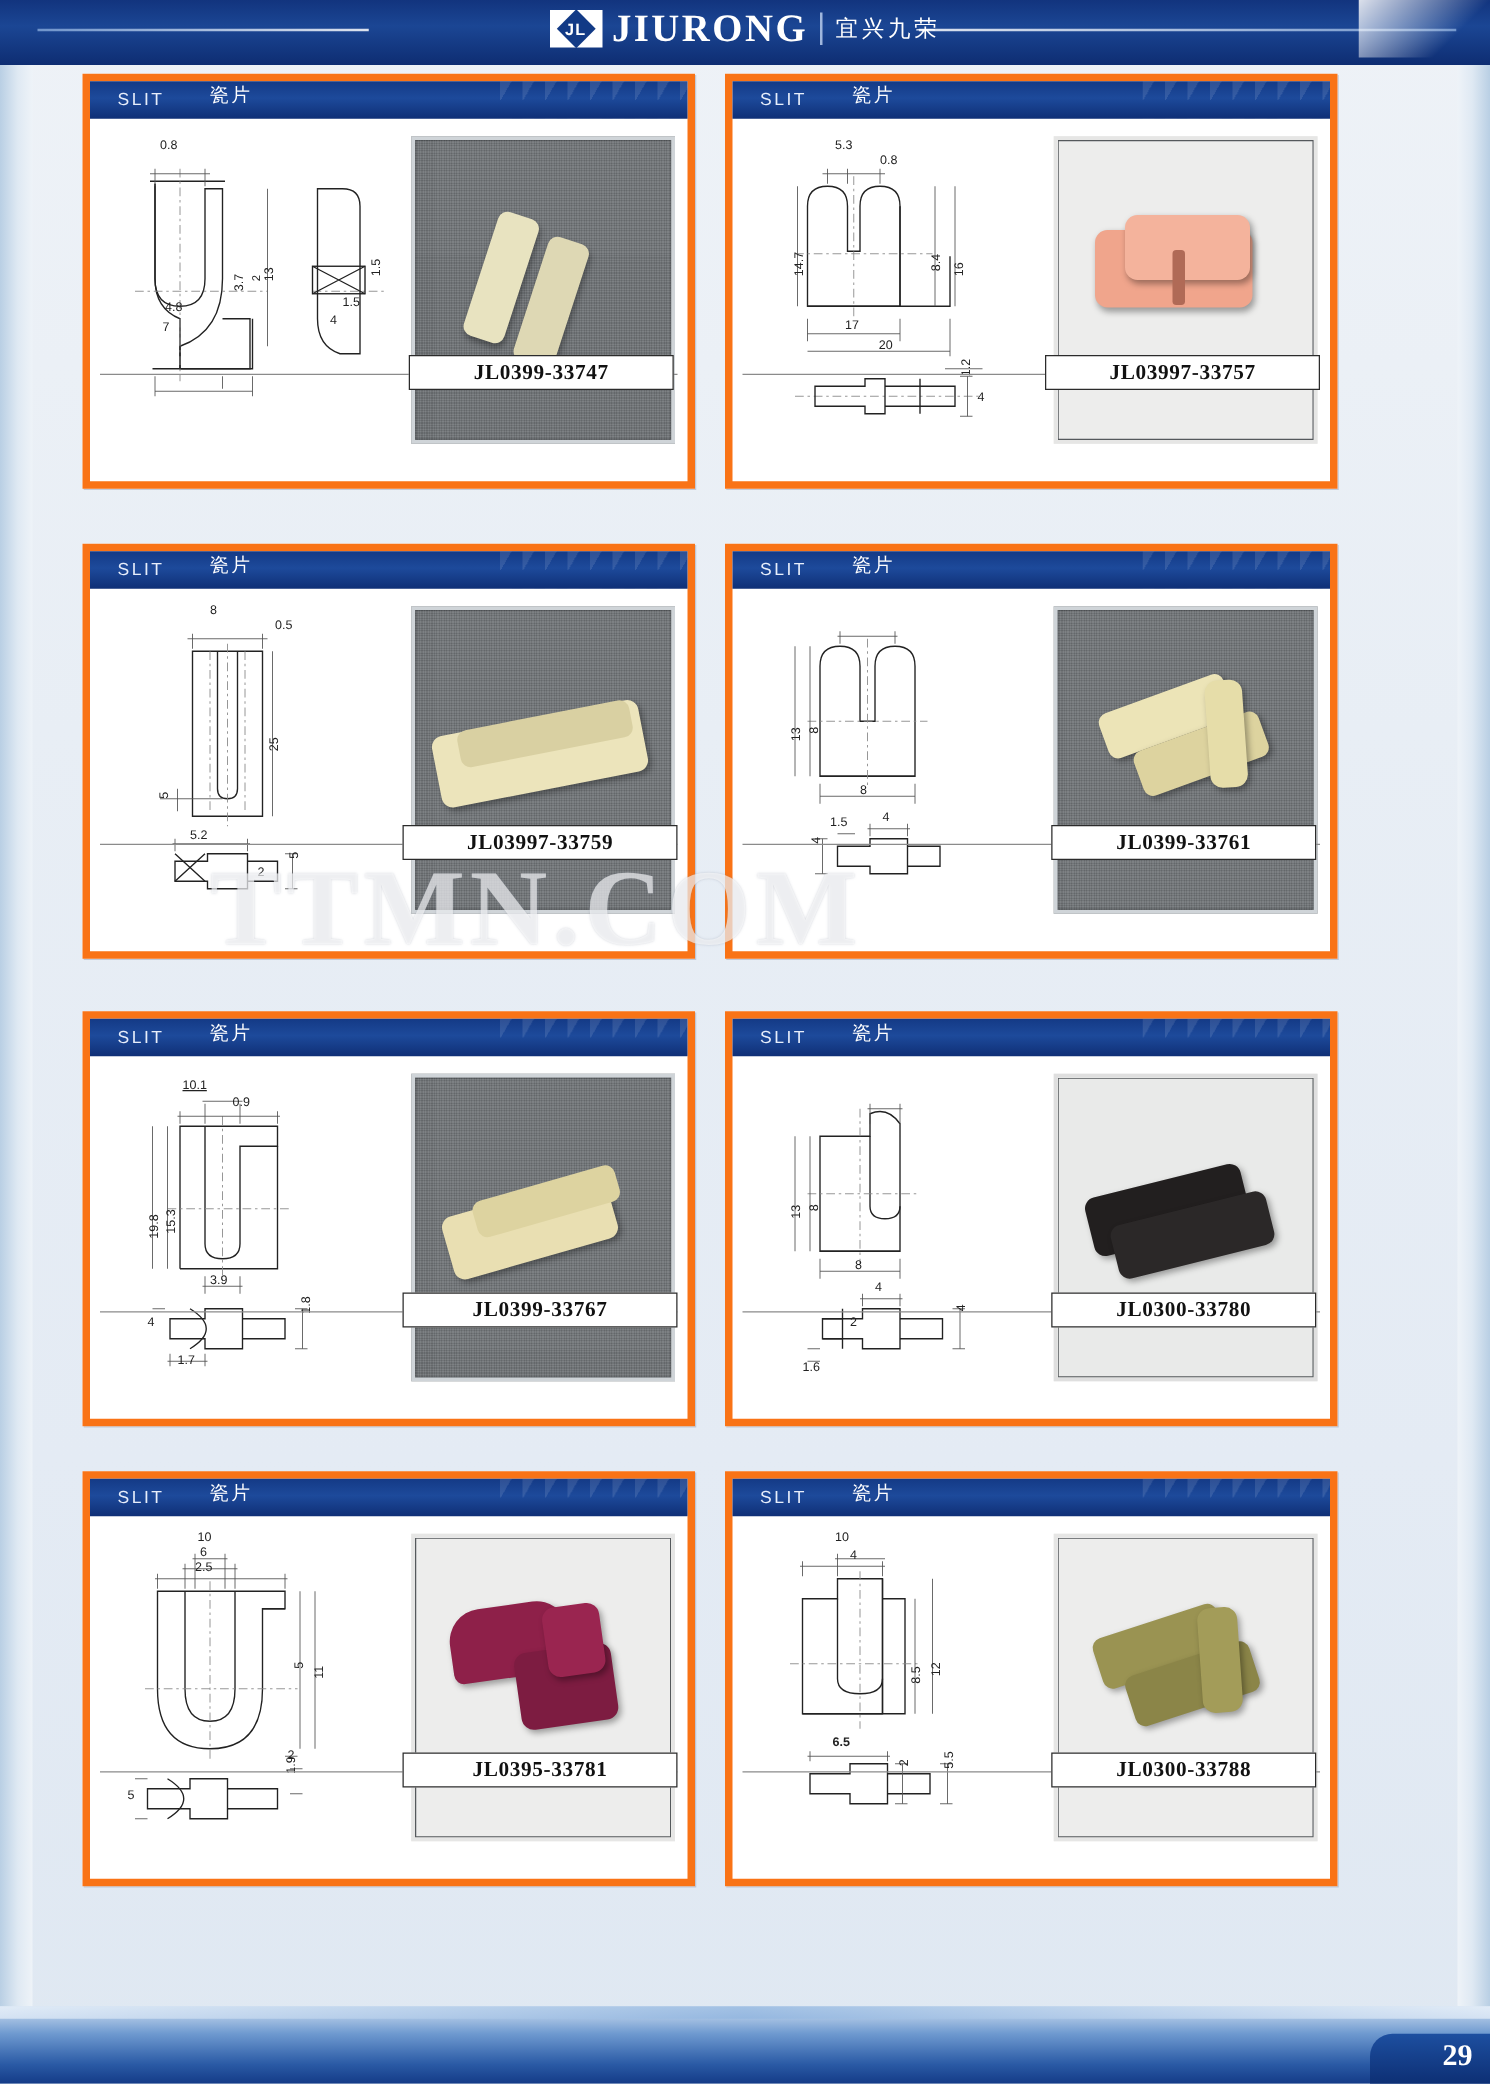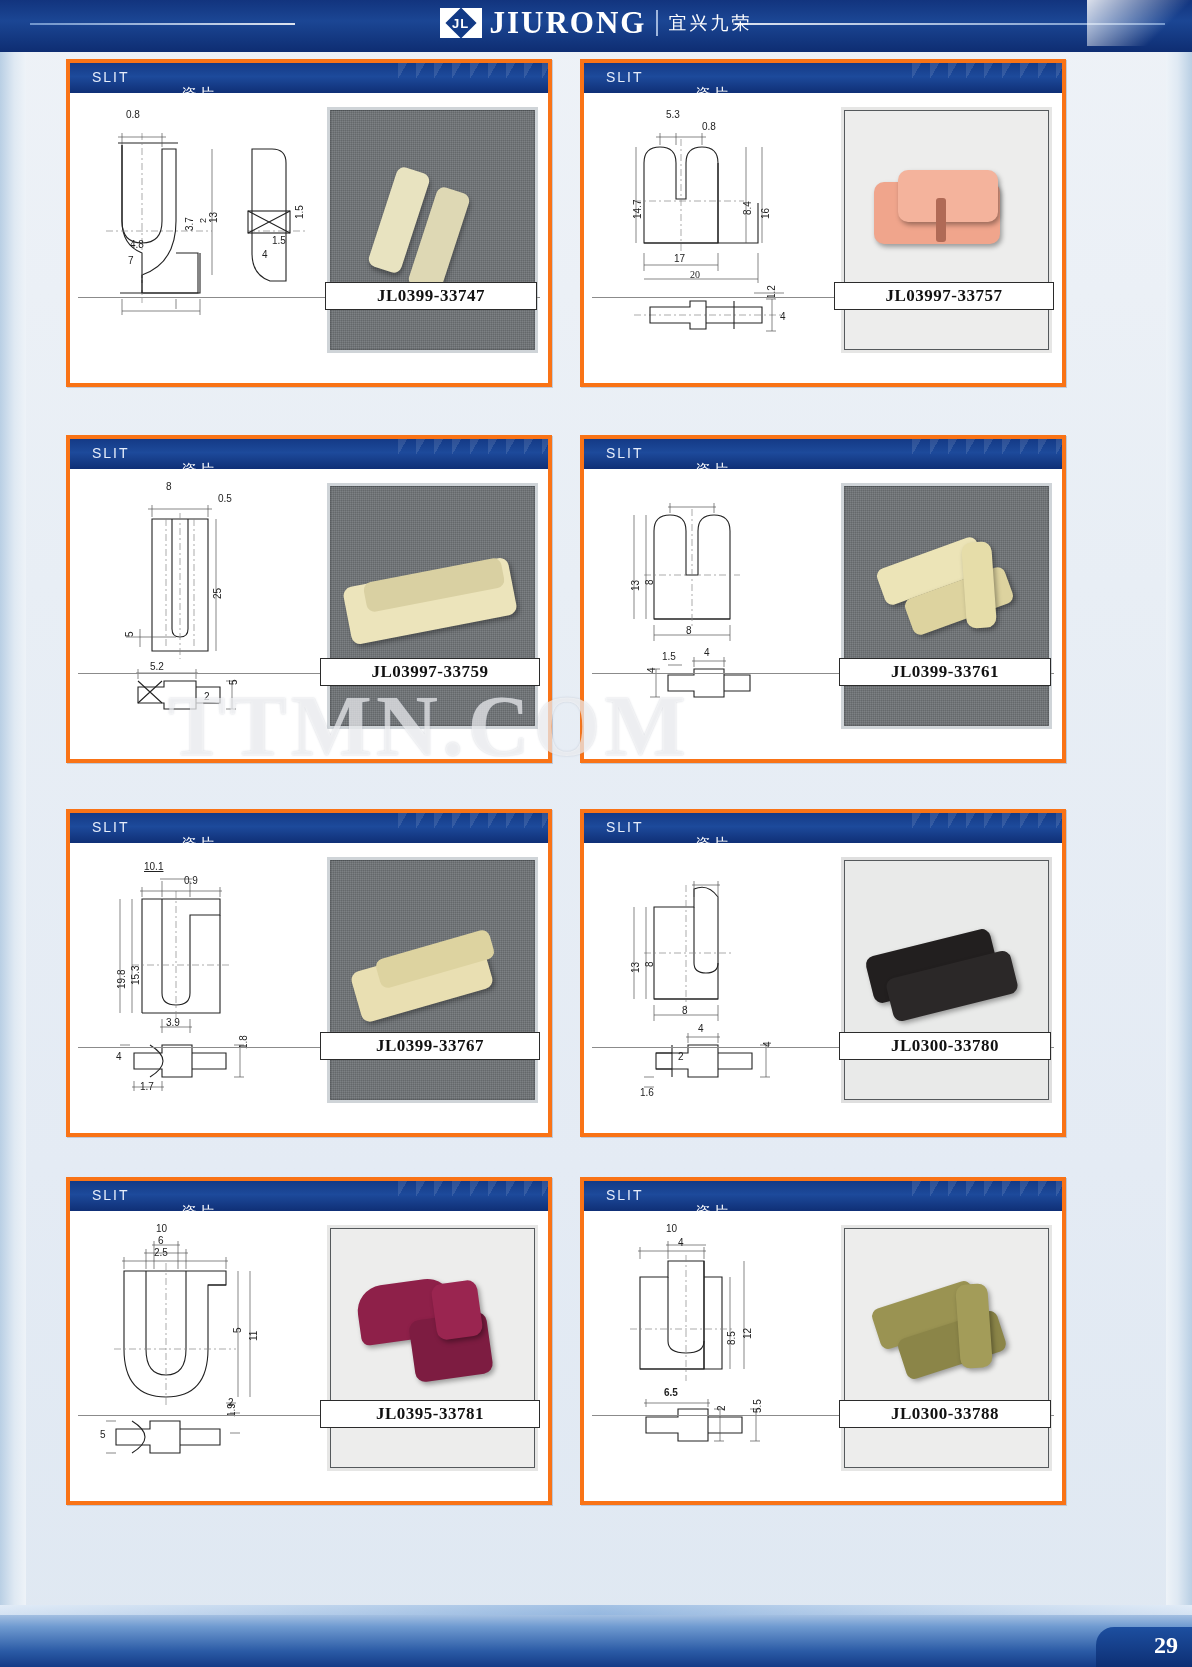--- a/index.html
+++ b/index.html
@@ -89,36 +89,35 @@
   }
 
   
   .grid{
     position:absolute; left:0; top:46px; width:1192px; height:1560px;
     z-index:3;
   }
   .card{
     position:absolute; width:478px; height:320px;
     background:#ffffff;
-    border:4px solid #f97316;
+    border:6px solid #f97316;
     box-shadow:1px 1px 0 rgba(120,135,160,.35);
   }
   .card .cap{
     position:absolute; left:0; top:0; width:478px; height:30px;
     background:linear-gradient(180deg,#143a86 0%, #1d4a9b 45%, #0f2f76 100%);
     color:#ffffff;
   }
   .cap-en{
     position:absolute; left:22px; top:6px; font-size:14px; letter-spacing:2px;
     color:#e7eefb;
   }
   .cap-cn{
-    position:absolute; left:96px; top:22px; font-size:15px; letter-spacing:2px;
+    position:absolute; left:96px; top:2px; font-size:15px; letter-spacing:2px;
     color:#ffffff;
-    margin-left:16px;
   }
   .cap-stripe{
     position:absolute; right:0; top:0; width:150px; height:30px;
     background:linear-gradient(120deg, rgba(255,255,255,.22) 0 8px, rgba(255,255,255,0) 8px 16px);
     background-size:18px 100%;
     opacity:.5;
   }
 
   .card .body{
     position:absolute; left:0; top:30px; width:478px; height:225px;
@@ -313,21 +312,21 @@
             <path d="M178 196 L178 228"></path>
             <path d="M160 190 L190 190"></path>
           </g>
         </svg>
         <div class="dim" style="left:72px; top:6px;">5.3</div>
         <div class="dim" style="left:108px; top:18px;">0.8</div>
         <div class="dim v" style="left:38px; top:116px;">14.7</div>
         <div class="dim v" style="left:148px; top:112px;">8.4</div>
         <div class="dim v" style="left:166px; top:116px;">16</div>
         <div class="dim" style="left:80px; top:150px;">17</div>
-        <div class="dim" style="left:96px; top:166px;font-family:Liberation Serif, serif;">20</div>
+        <div class="dim" style="left:107px; top:166px;">20</div>
         <div class="dim v" style="left:172px; top:196px;">1.2</div>
         <div class="dim" style="left:186px; top:208px;">4</div>
       </div>
       <div class="photo light">
         <div class="part" style="left:30px; top:72px; width:126px; height:62px; background:#f0a58c; border-radius:10px;"></div>
         <div class="part" style="left:54px; top:60px; width:100px; height:52px; background:#f4b39c; border-radius:10px;"></div>
         <div class="part" style="left:92px; top:88px; width:10px; height:44px; background:#b06a56; border-radius:3px; box-shadow:none;"></div>
       </div>
       <div class="baseline"></div>
       <div class="code-plate wide">JL03997-33757</div>

